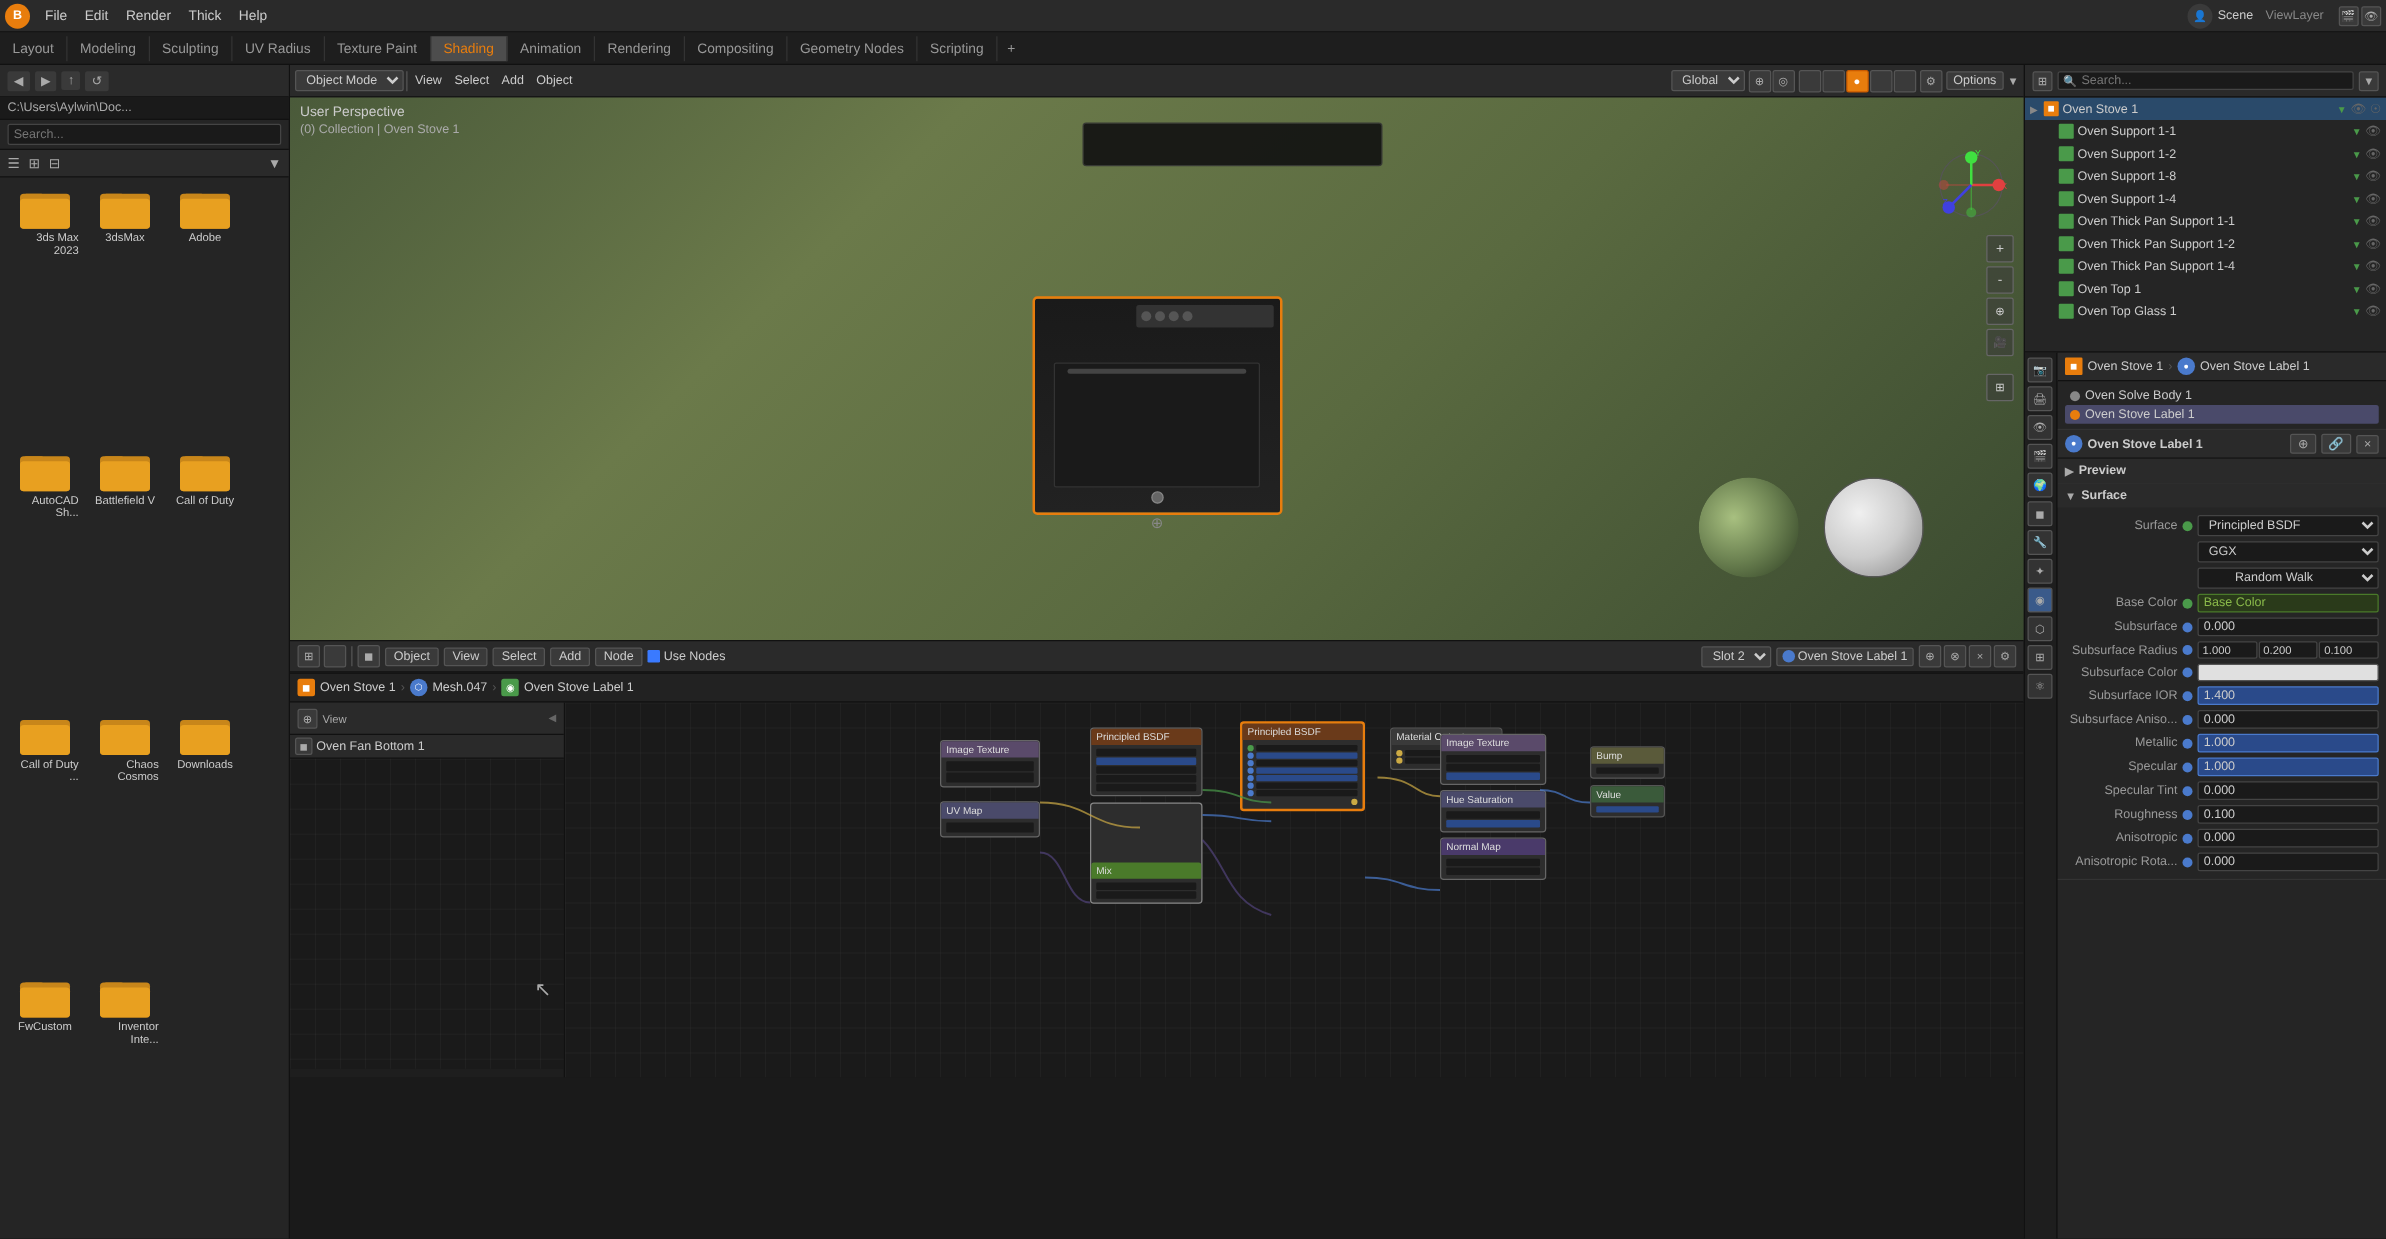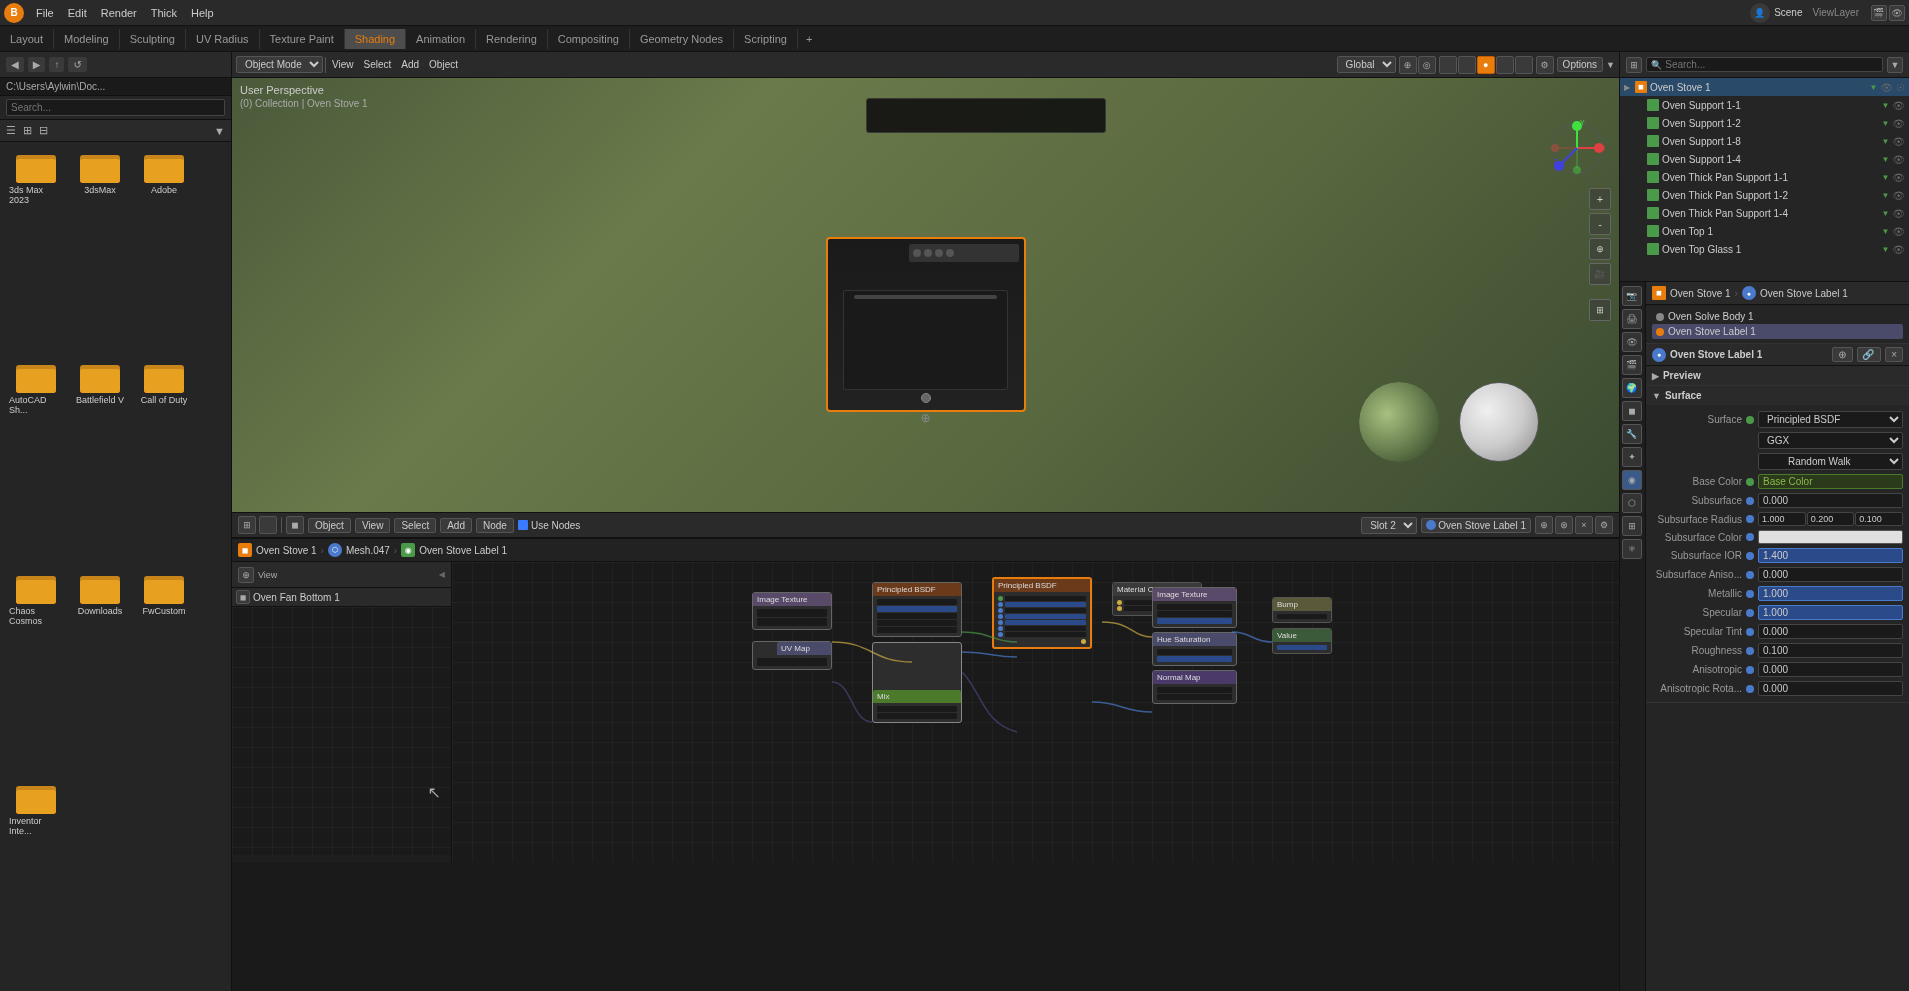--- a/index.html
+++ b/index.html
@@ -39,21 +39,21 @@
     .search-bar { padding: 3px 6px; border-bottom: 1px solid #111; }
     .search-input { width: 100%; background: #1a1a1a; border: 1px solid #444; color: #ccc; padding: 2px 4px; border-radius: 2px; font-size: 10px; }
     .file-browser-toolbar { display: flex; align-items: center; padding: 2px 4px; gap: 3px; background: #2a2a2a; border-bottom: 1px solid #111; }
     .toolbar-icon-btn { background: none; border: none; color: #aaa; cursor: pointer; padding: 2px; font-size: 11px; }
     .file-grid { display: flex; flex-wrap: wrap; gap: 4px; padding: 6px; overflow-y: auto; flex: 1; }
     .file-item { display: flex; flex-direction: column; align-items: center; width: 60px; cursor: pointer; padding: 3px; border-radius: 3px; }
     .folder-icon { width: 40px; height: 32px; position: relative; }
     .folder-back { width: 40px; height: 28px; background: #c8861a; border-radius: 3px; position: absolute; bottom: 0; }
     .folder-tab { width: 16px; height: 8px; background: #c8861a; border-radius: 2px 2px 0 0; position: absolute; top: 4px; left: 3px; }
     .folder-front { width: 40px; height: 24px; background: #e8a020; border-radius: 3px; position: absolute; bottom: 0; }
-    .file-label { font-size: 9px; color: #ccc; text-align: left; word-break: break-word; max-width: 60px; margin-top: 2px; }
+    .file-label { font-size: 9px; color: #ccc; text-align: right; word-break: break-word; max-width: 60px; margin-top: 2px; }
 
     
     .center-area {
       flex: 1; display: flex; flex-direction: column; overflow: hidden;
     }
     .vp-tool-btn { width: 22px; height: 22px; background: #3a3a3a88; border: 1px solid #666; border-radius: 2px; display: flex; align-items: center; justify-content: center; cursor: pointer; color: #ccc; font-size: 11px; }
 
     
     .right-panel {
       width: 290px; background: #252525; border-left: 1px solid #111; display: flex; flex-direction: column; flex-shrink: 0;
@@ -224,20 +224,28 @@
           </div>
         <span class="file-label">Battlefield V</span>
       </div>
       <div class="file-item">
         <div class="folder-icon">
             <div class="folder-back"></div>
             <div class="folder-tab"></div>
             <div class="folder-front"></div>
           </div>
         <span class="file-label">Call of Duty</span>
+      </div>
+      <div class="file-item">
+        <div class="folder-icon">
+            <div class="folder-back"></div>
+            <div class="folder-tab"></div>
+            <div class="folder-front"></div>
+          </div>
+        <span class="file-label">Call of Duty ...</span>
       </div>
       <div class="file-item">
         <div class="folder-icon">
             <div class="folder-back"></div>
             <div class="folder-tab"></div>
             <div class="folder-front"></div>
           </div>
         <span class="file-label">Chaos Cosmos</span>
       </div>
       <div class="file-item">
@@ -447,21 +455,21 @@
           <div style="position:absolute;left:300px;top:30px;display:flex;flex-direction:column;gap:3px;">
 
             <div style="width:80px;background:#2d2d2d;border:1px solid #666;border-radius:3px;">
               <div style="background:#5a4a6a;padding:2px 4px;font-size:8px;color:#ddd;border-radius:2px 2px 0 0;">Image Texture</div>
               <div style="padding:2px 4px;font-size:8px;color:#aaa;">
                 <div style="height:8px;background:#1a1a1a;margin:1px 0;border-radius:1px;"></div>
                 <div style="height:8px;background:#1a1a1a;margin:1px 0;border-radius:1px;"></div>
               </div>
             </div>
             <div style="width:80px;background:#2d2d2d;border:1px solid #666;border-radius:3px;margin-top:8px;">
-              <div style="background:#4a4a6a;padding:2px 4px;font-size:8px;color:#ddd;border-radius:2px 2px 0 0;margin-left:24px;">UV Map</div>
+              <div style="background:#4a4a6a;padding:2px 4px;font-size:8px;color:#ddd;border-radius:2px 2px 0 0;">UV Map</div>
               <div style="padding:2px 4px;font-size:8px;color:#aaa;">
                 <div style="height:8px;background:#1a1a1a;margin:1px 0;border-radius:1px;"></div>
               </div>
             </div>
           </div>
 
           <div style="position:absolute;left:420px;top:20px;">
             <div style="width:90px;background:#2d2d2d;border:1px solid #666;border-radius:3px;">
               <div style="background:#6a3a1a;padding:2px 4px;font-size:8px;color:#ddd;border-radius:2px 2px 0 0;">Principled BSDF</div>
               <div style="padding:2px 4px;">

